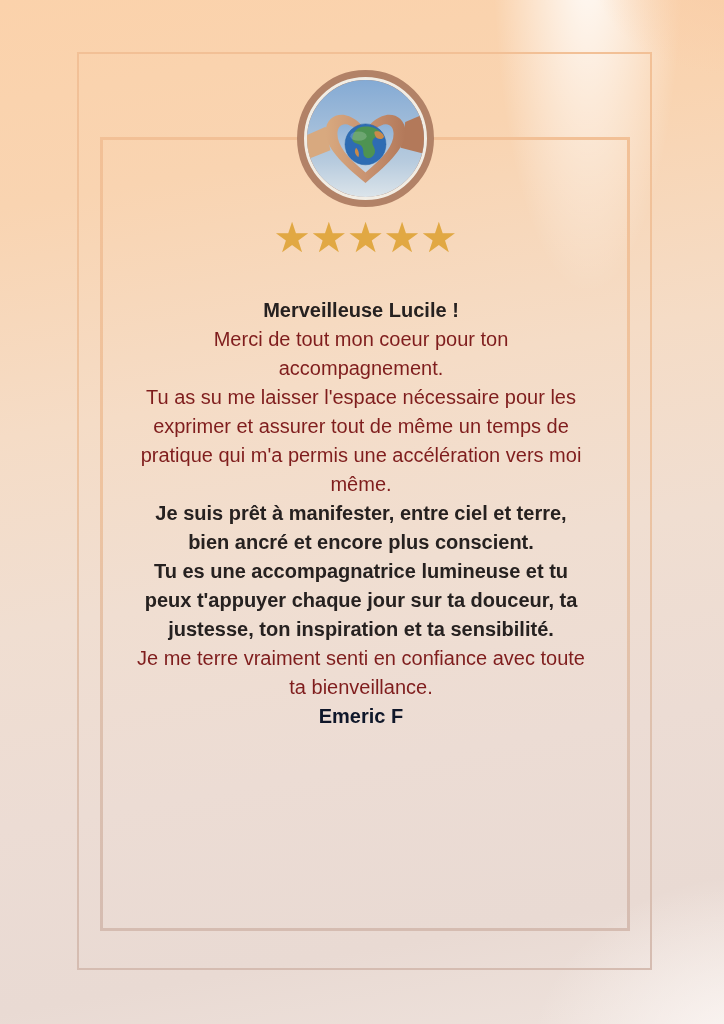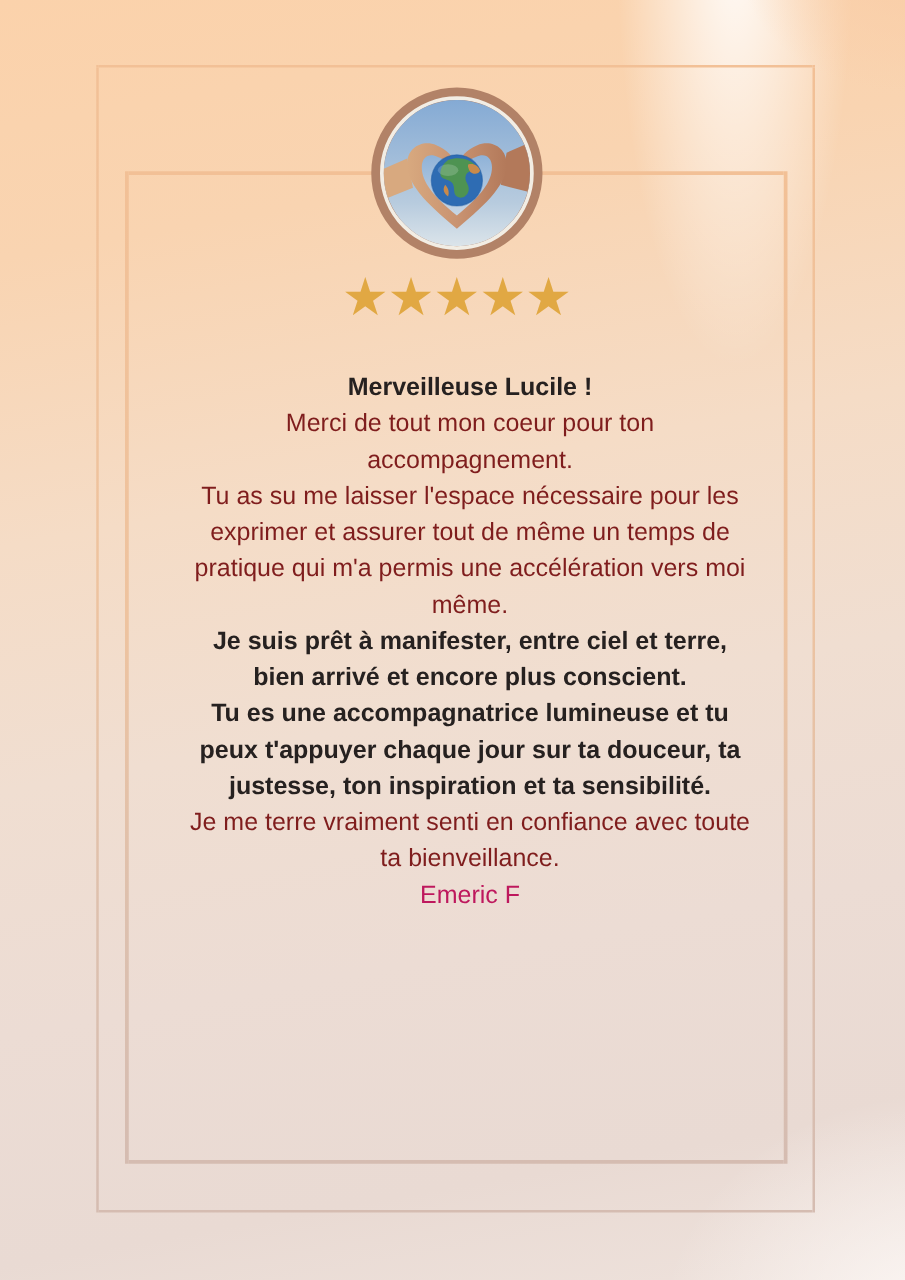--- a/index.html
+++ b/index.html
@@ -17,29 +17,29 @@
     z-index:1;}
   .frame.outer{left:77px;top:52px;width:575px;height:918px;border-width:2px;}
   .frame.inner{left:100px;top:137px;width:530px;height:794px;border-width:3px;}
   .badge{position:absolute;left:297px;top:70px;width:123px;height:123px;
     border:7px solid #b28267;border-radius:50%;background:#b28267;z-index:3;}
   .badge-inner{position:absolute;inset:0;border:3px solid #f2ede4;border-radius:50%;overflow:hidden;}
   .badge-inner svg{display:block;width:100%;height:100%;}
   .stars{position:absolute;left:115px;top:214px;width:500px;text-align:center;z-index:2;
     font-family:"DejaVu Sans", sans-serif;font-size:42px;line-height:48px;
     letter-spacing:-1px;color:#e1a843;}
-  .review{position:absolute;left:126px;top:296px;width:500px;text-align:center;z-index:2;
+  .review{position:absolute;left:111px;top:296px;width:500px;text-align:center;z-index:2;
     font-size:20px;line-height:29px;}
   .review p{margin:0;white-space:pre-line;}
   .bold{font-weight:700;color:#262120;}
   .reg{font-weight:400;color:#7f1d1d;}
   .reg-weight{font-weight:400;}
   .mt2{margin-top:2px;} .mt3{margin-top:3px;} .mt6{margin-top:6px;}
   .mt8{margin-top:8px;} .mt12{margin-top:12px;}
-  .author{color:#be185d;}
+  .author{color:#0f172a;font-weight:bold;}
 </style>
 </head>
 <body>
 
 <div class="frame outer"></div>
 <div class="frame inner"></div>
 
 <div class="badge">
   <div class="badge-inner">
     <svg viewBox="0 0 100 100" preserveAspectRatio="xMidYMid slice">
@@ -78,20 +78,20 @@
 
 <div class="review">
   <p class="bold">Merveilleuse Lucile !</p>
   <p class="reg">Merci de tout mon coeur pour ton
 accompagnement.</p>
   <p class="reg mt2">Tu as su me laisser l'espace nécessaire pour les
 exprimer et assurer tout de même un temps de
 pratique qui m'a permis une accélération vers moi
 même.</p>
   <p class="bold">Je suis prêt à manifester, entre ciel et terre,
-bien arrivé et encore plus conscient.</p>
+bien ancré et encore plus conscient.</p>
   <p class="bold mt12">Tu es une accompagnatrice lumineuse et tu
 peux t'appuyer chaque jour sur ta douceur, ta
 justesse, ton inspiration et ta sensibilité.</p>
   <p class="reg">Je me terre vraiment senti en confiance avec toute
 ta bienveillance.</p>
   <p class="reg author mt8">Emeric F</p>
 </div>
 
 </body></html>

